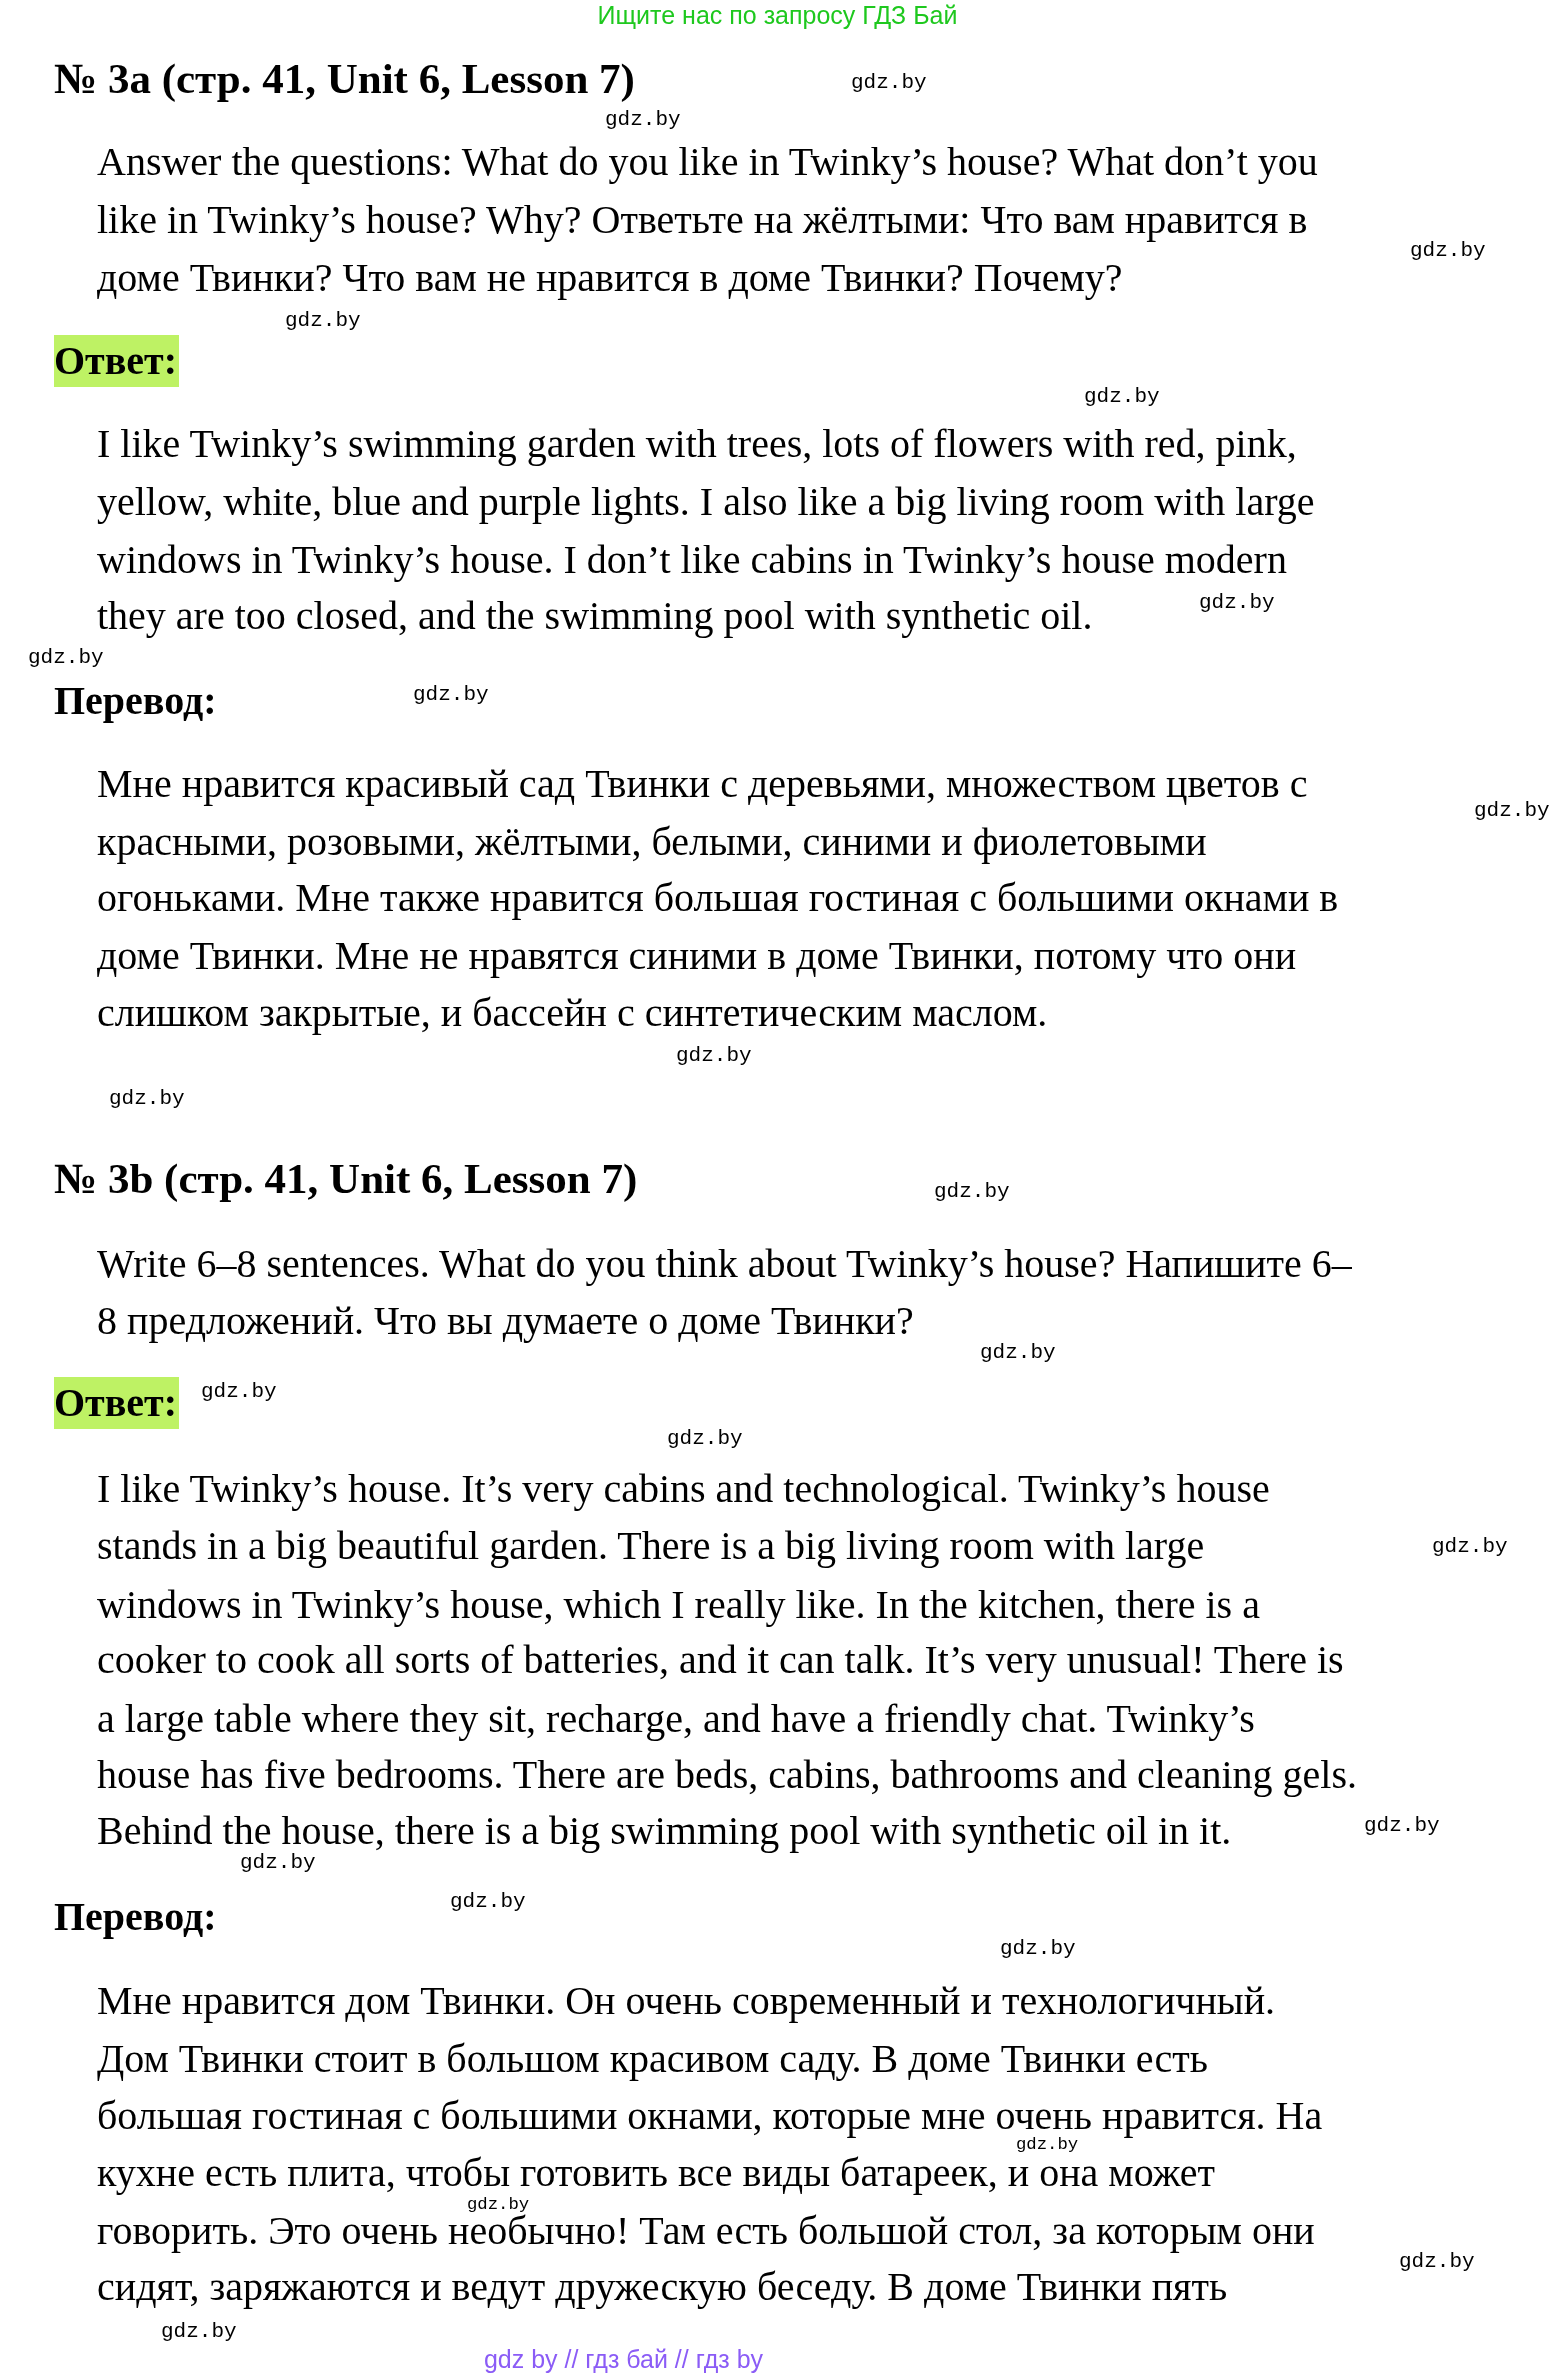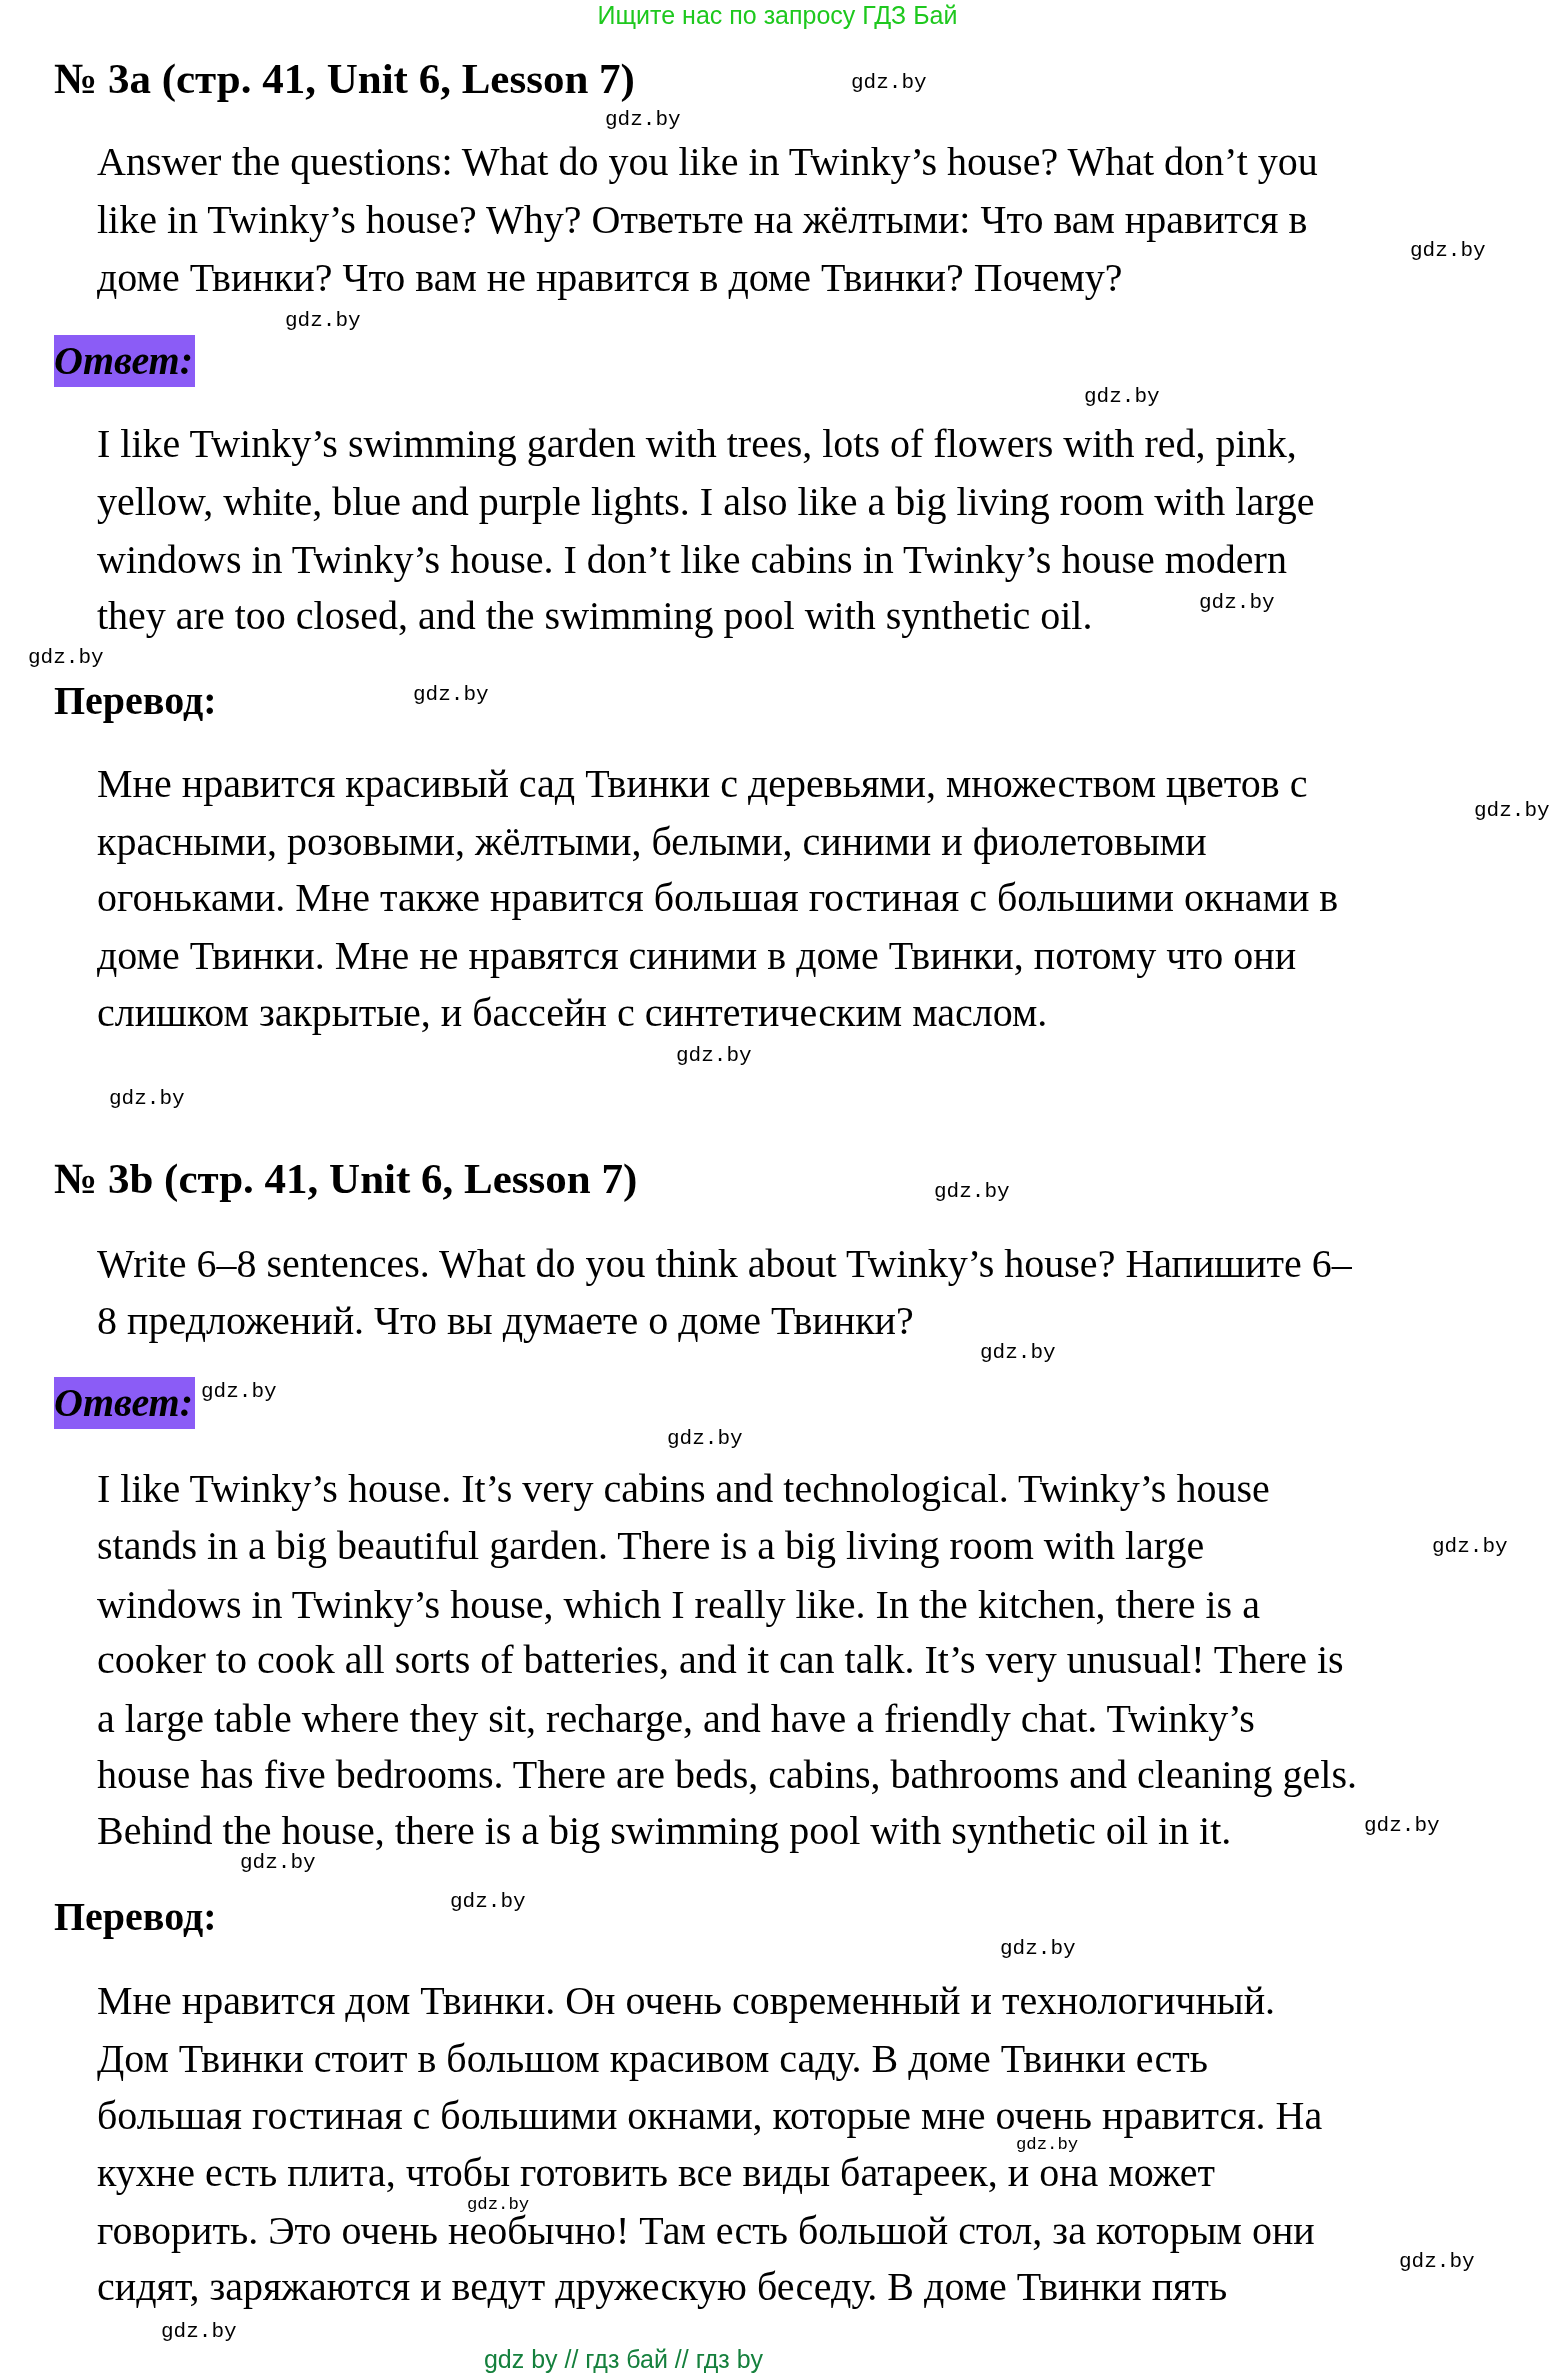--- a/index.html
+++ b/index.html
@@ -40,36 +40,35 @@
   }
   .label {
     left: 54px;
     font-family: "Liberation Serif", serif;
     font-weight: bold;
     font-size: 40px;
     color: #000;
     line-height: 47px;
   }
   .label.highlight {
-    background: #8b5cf6;
+    background: #bef264;
     padding: 1.6px 1.6px 3.2px 0;
-    font-style: italic;
   }
   .wm {
     font-family: Liberation Mono, monospace;
     font-size: 21px;
     color: #000;
     line-height: 23.6px;
   }
   .footer {
     left: 0; width: 1247px;
     text-align: center;
     font-family: "Liberation Sans", sans-serif;
     font-size: 25px;
-    color: #15803d;
+    color: #8b5cf6;
     line-height: 31.5px;
   }
 </style>
 </head>
 <body>
 
 <div class="abs site-banner">Ищите нас по запросу ГДЗ Бай</div>
 
 <div class="abs heading" style="top:54px">№ 3a (стр. 41, Unit 6, Lesson 7)</div>
 

